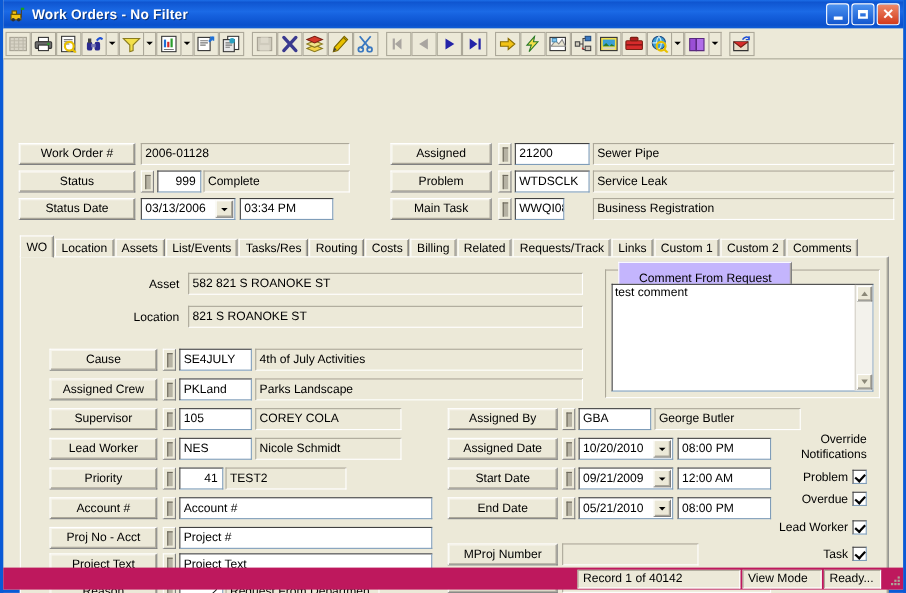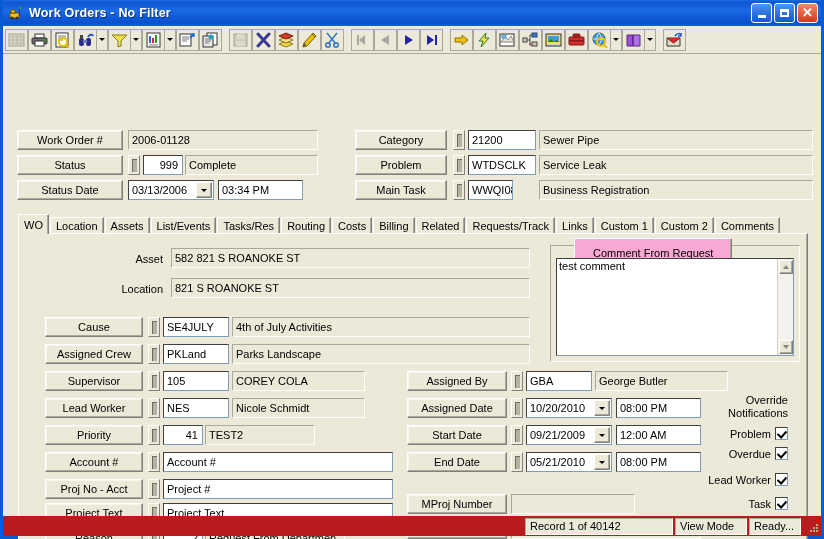--- a/index.html
+++ b/index.html
@@ -213,28 +213,27 @@
   .gb-frame {
     position: absolute; left: 0; top: 7px; right: 0; bottom: 0;
     border: 1px solid #ffffff;
     border-top-color: #aca899; border-left-color: #aca899;
     box-sizing: border-box;
   }
   .gb-title {
     position: absolute; left: 12px; top: 0;
     height: 29px;
     padding: 0 18px;
-    background: #f9a8d4;
+    background: #c4b5fd;
     border: 1px solid #ffffff;
     border-right-color: #808080; border-bottom-color: #808080;
     box-shadow: inset -1px -1px 0 #aca899;
     display: flex; align-items: center;
     font-size: 11px; color: #000;
     box-sizing: border-box;
-    margin-left: 12px;
   }
   .textarea-box {
     position: absolute;
     background: #ffffff;
     border: 1px solid #7f9db9;
     border-top-color: #404040; border-left-color: #404040;
     box-sizing: border-box;
     display: flex;
   }
   .ta-text { flex: 1 1 auto; padding: 1px 0 0 2px; font-size: 11px; color: #000; }
@@ -277,21 +276,21 @@
     width: 4px; height: 7px;
     border: solid #000; border-width: 0 2px 2px 0;
     transform: rotate(42deg);
   }
 
   
   .statusbar {
     position: absolute;
     left: 0; right: 0; bottom: 0;
     height: 20px;
-    background: #b91c1c;
+    background: #be185d;
     display: flex; align-items: center; justify-content: flex-end;
     padding: 2px 2px;
     box-sizing: border-box;
     gap: 2px;
   }
   .sb-panel {
     height: 17px;
     border: 1px solid #aca899;
     border-right-color: #ffffff; border-bottom-color: #ffffff;
     background: #ece9d8;
@@ -563,21 +562,21 @@
 
     <div class="lbl-btn" style="left:14px; top:126px; width:106px;">Status Date</div>
     <div class="dropdown" style="left:125px; top:126px; width:86px;">
       <span class="dd-txt">03/13/2006</span>
       <span class="dd-arrow">
           <span class="caret-dn"></span>
         </span>
     </div>
     <div class="wh-field" style="left:215px; top:126px; width:85px;">03:34 PM</div>
 
-    <div class="lbl-btn" style="left:352px; top:76px; width:92px;">Category</div>
+    <div class="lbl-btn" style="left:352px; top:76px; width:92px;">Assigned</div>
     <div class="picker" style="left:450px; top:76px;">
         <i></i>
       </div>
     <div class="wh-field" style="left:465px; top:76px; width:68px;">21200</div>
     <div class="ro-field" style="left:536px; top:76px; width:274px;">Sewer Pipe</div>
 
     <div class="lbl-btn" style="left:352px; top:101px; width:92px;">Problem</div>
     <div class="picker" style="left:450px; top:101px;">
         <i></i>
       </div>

